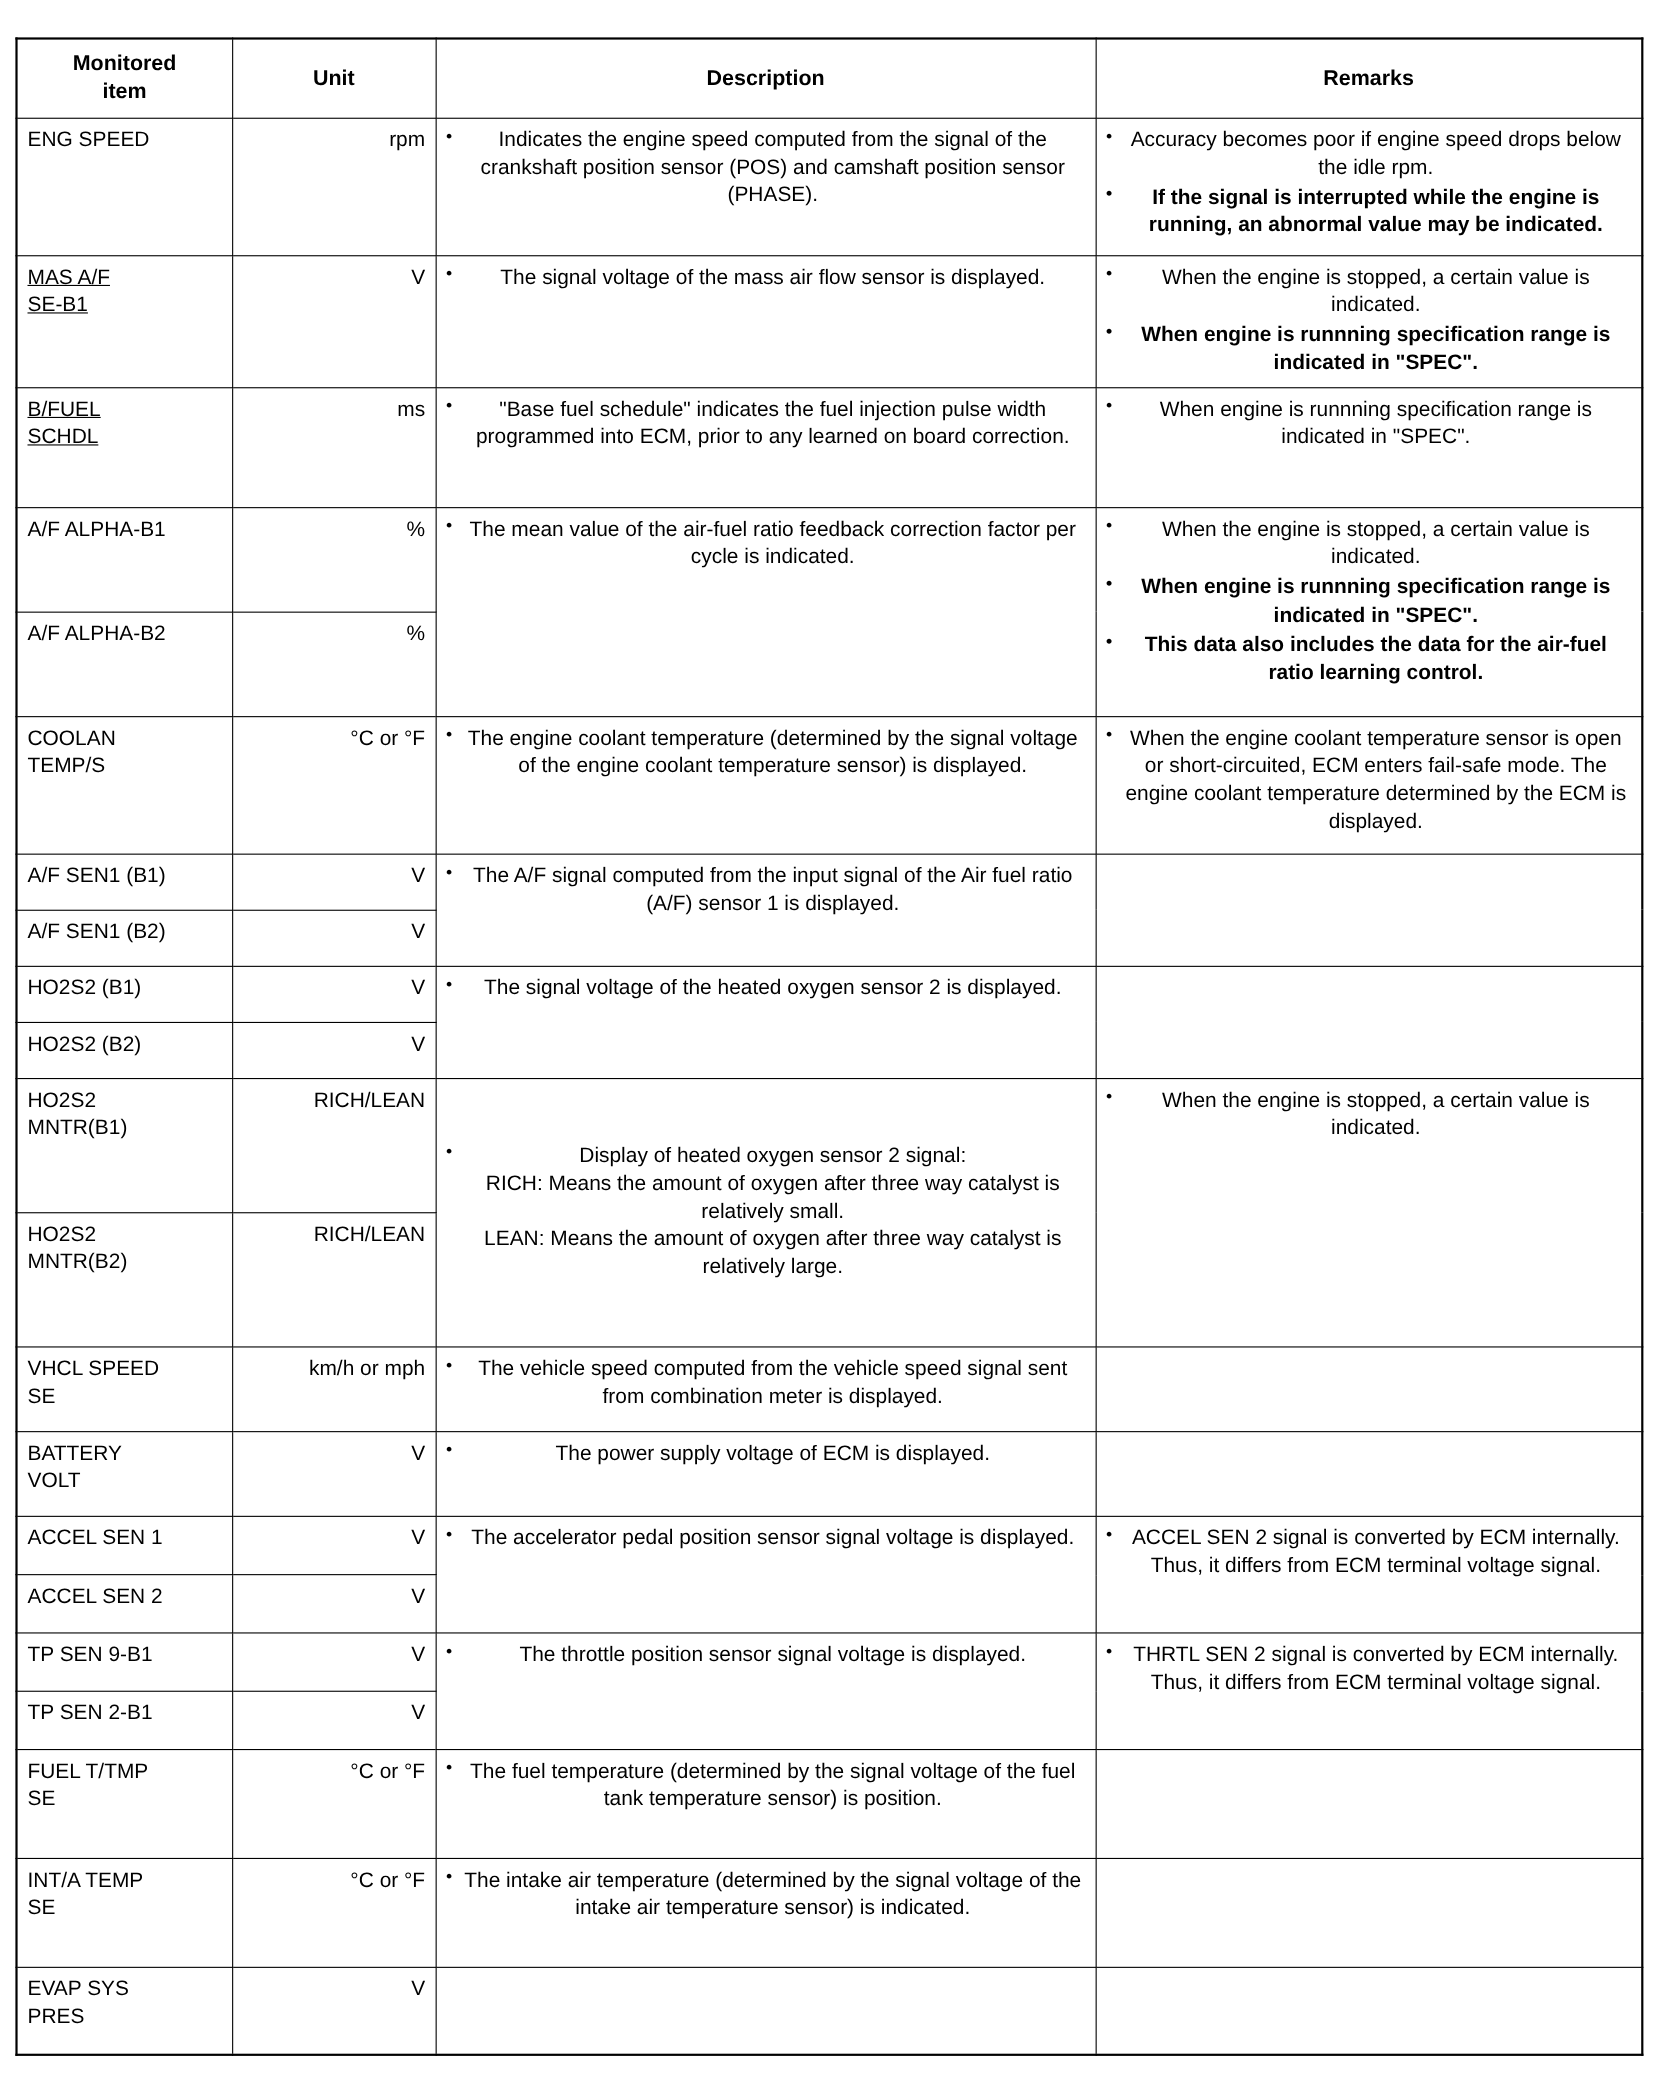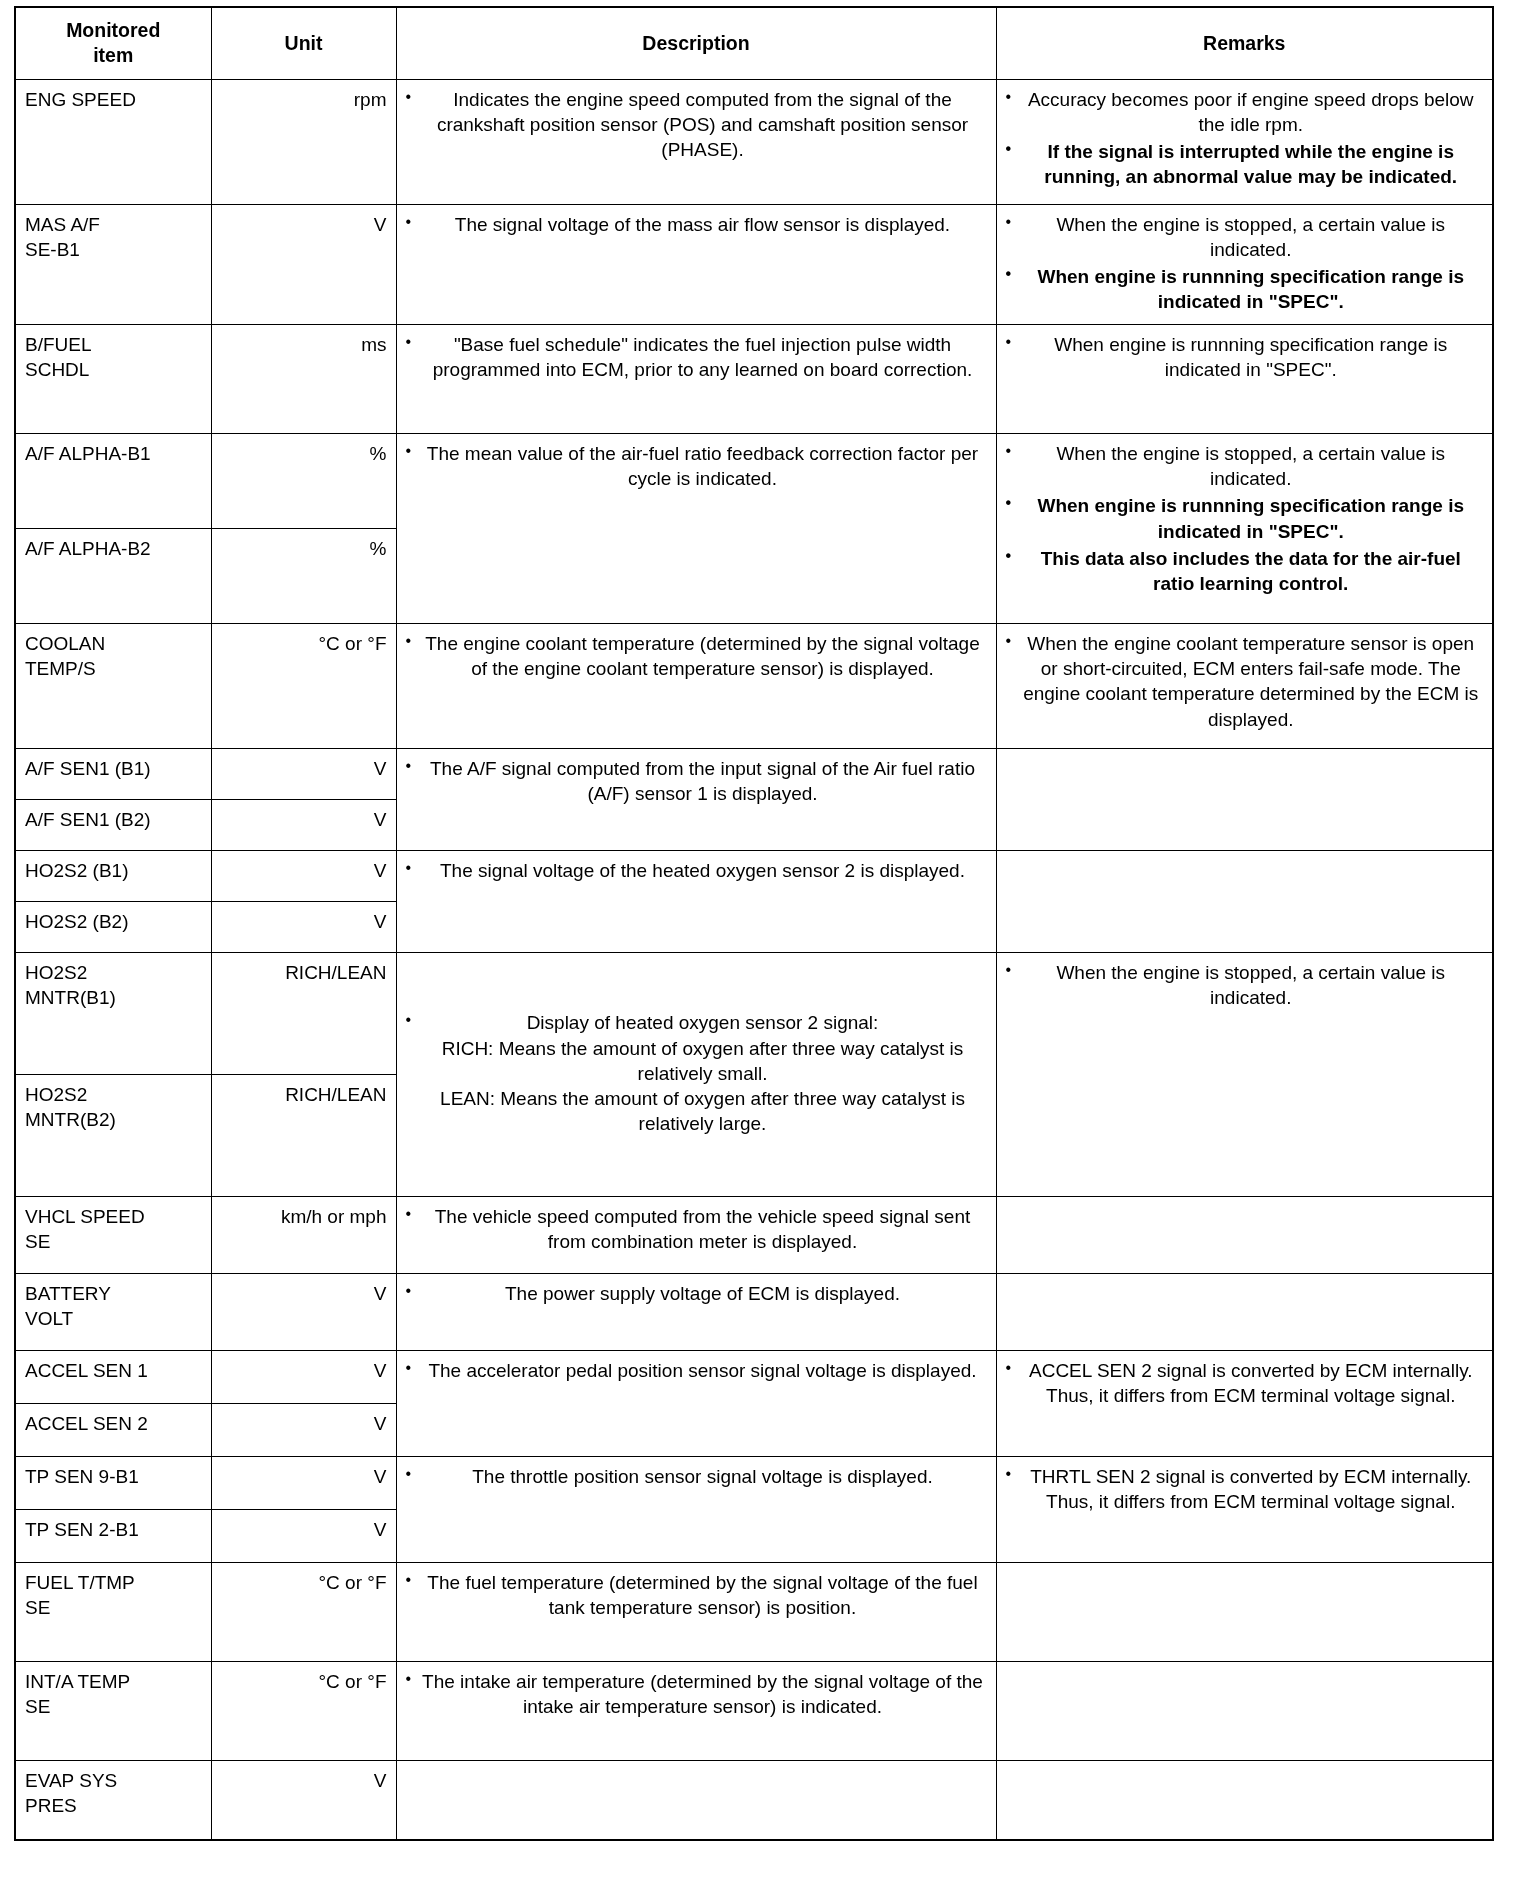--- a/index.html
+++ b/index.html
@@ -15,20 +15,21 @@
   .page {
     width: 1520px;
     box-sizing: border-box;
     padding: 6px 14px 10px 14px;
   }
   table.spec {
     border-collapse: collapse;
     width: 1478px;
     table-layout: fixed;
     border: 2px solid #000;
+    margin-top: 28px;
   }
   table.spec col.c-item  { width: 196px; }
   table.spec col.c-unit  { width: 185px; }
   table.spec col.c-desc  { width: 600px; }
   table.spec col.c-rem   { width: 497px; }
 
   table.spec th, table.spec td {
     border: 1.5px solid #000;
     vertical-align: top;
     padding: 7px 9px 9px 9px;
@@ -64,21 +65,21 @@
   }
   .bl + .bl { margin-top: 2px; font-weight: bold; }
   .bl::before {
     content: "\2022";
     position: absolute;
     left: 0;
     top: -1px;
     font-size: 16px;
   }
   .tall-1 { height: 108px; }
-  .tall-2 { height: 92px; }
+  .tall-2 { height: 92px; text-decoration: underline; }
   .nb { white-space: pre-wrap; }
 </style>
 </head>
 <body>
 
 <div class="page">
   <table class="spec">
     <colgroup>
       <col class="c-item">
         <col class="c-unit">

